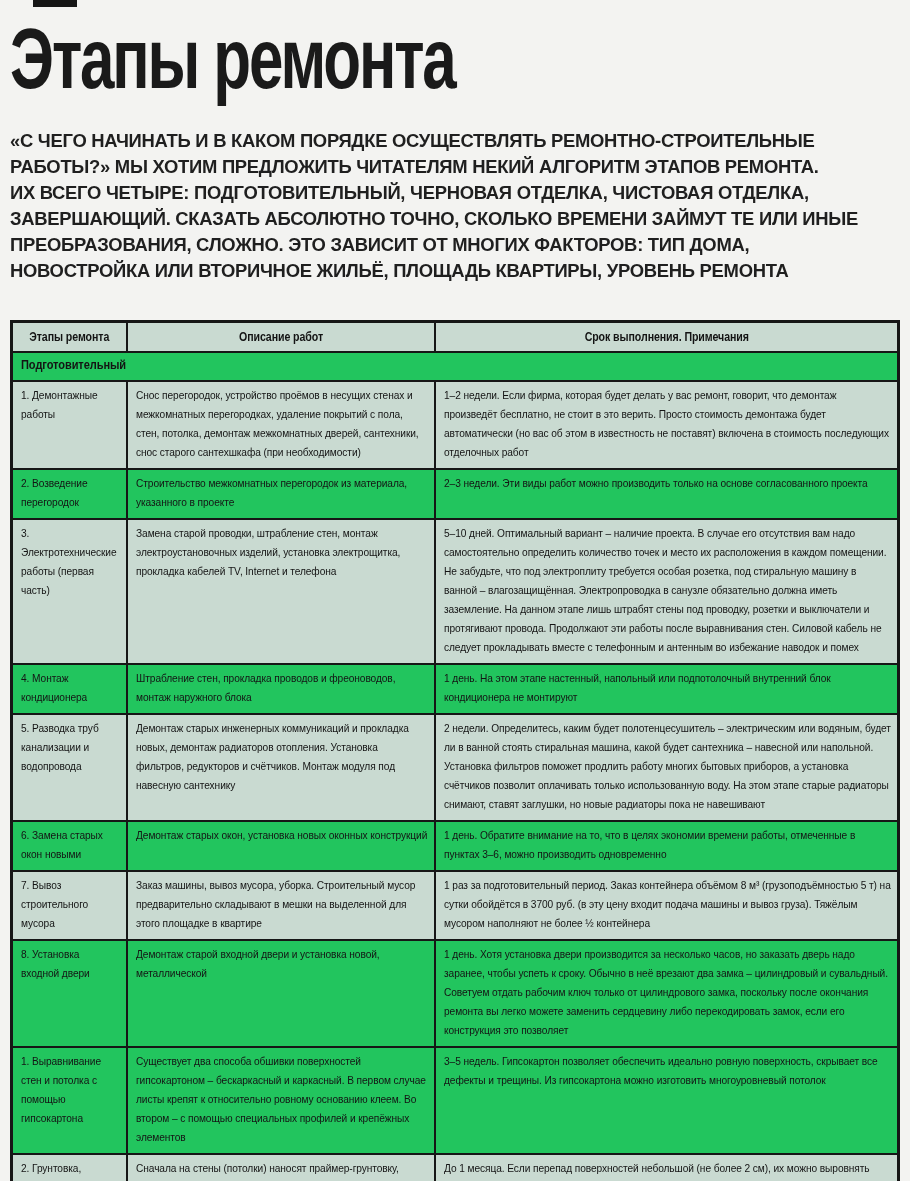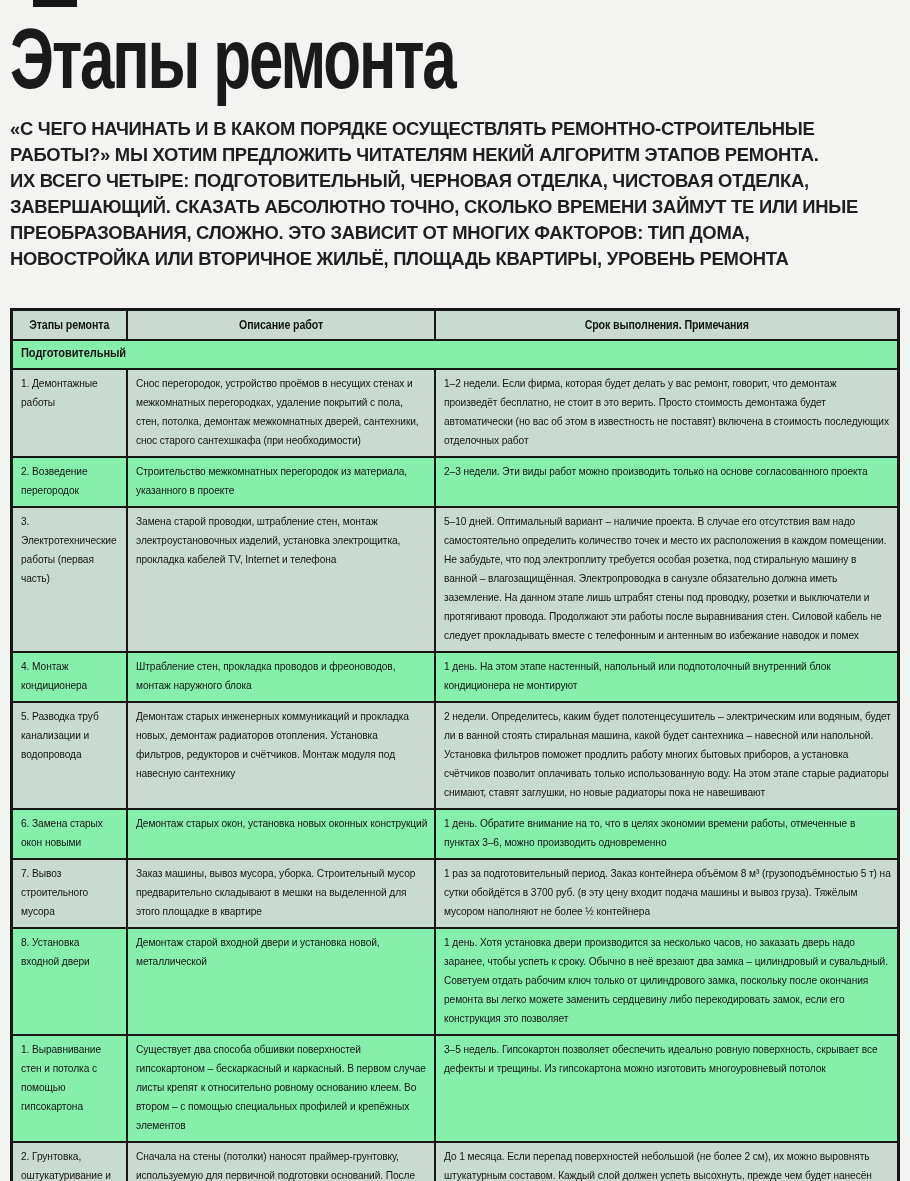--- a/index.html
+++ b/index.html
@@ -11,21 +11,21 @@
     position:relative;
   }
   .artifact{position:absolute;left:33px;top:0;width:44px;height:7px;background:#161616;}
   .content{padding:0 13px 0 10px;}
   .page-title{
     margin:14px 0 0 0;
     font-size:86px;font-weight:bold;letter-spacing:-3px;line-height:88px;
     transform:scaleX(.72);transform-origin:0 0;white-space:nowrap;
     color:#1a1a1a;
   }
-  .intro{margin-top:14px;}
+  .intro{margin-top:26px;}
   .intro div{
     font-size:19px;font-weight:bold;line-height:26px;letter-spacing:-.3px;
     white-space:nowrap;color:#1f1f1f;
     transform:scaleX(.97);transform-origin:0 0;
   }
   table.stages{
     margin-top:36px;
     border-collapse:collapse;table-layout:fixed;width:887px;
     border:3px solid #161616;
     background:#fff;
@@ -40,21 +40,21 @@
   .ct{
     width:113%;
     transform:scaleX(.885);transform-origin:0 0;
     font-size:11.5px;line-height:19px;letter-spacing:-.1px;
   }
   tr.head td{padding:5px 4px;}
   tr.head .ct{font-weight:bold;font-size:12px;text-align:center;line-height:18px;}
   tr.section td{padding:3px 6px 5px 8px;}
   tr.section .ct{font-weight:bold;font-size:12.5px;line-height:19px;}
   .shade-green{background:#c9dad1;}
-  .shade-white{background:#86efac;}
+  .shade-white{background:#22c55e;}
   col.c1{width:115px;}
   col.c2{width:308px;}
   col.c3{width:464px;}
 </style>
 </head>
 <body>
 
 <div class="artifact"></div>
 
 <div class="content">

